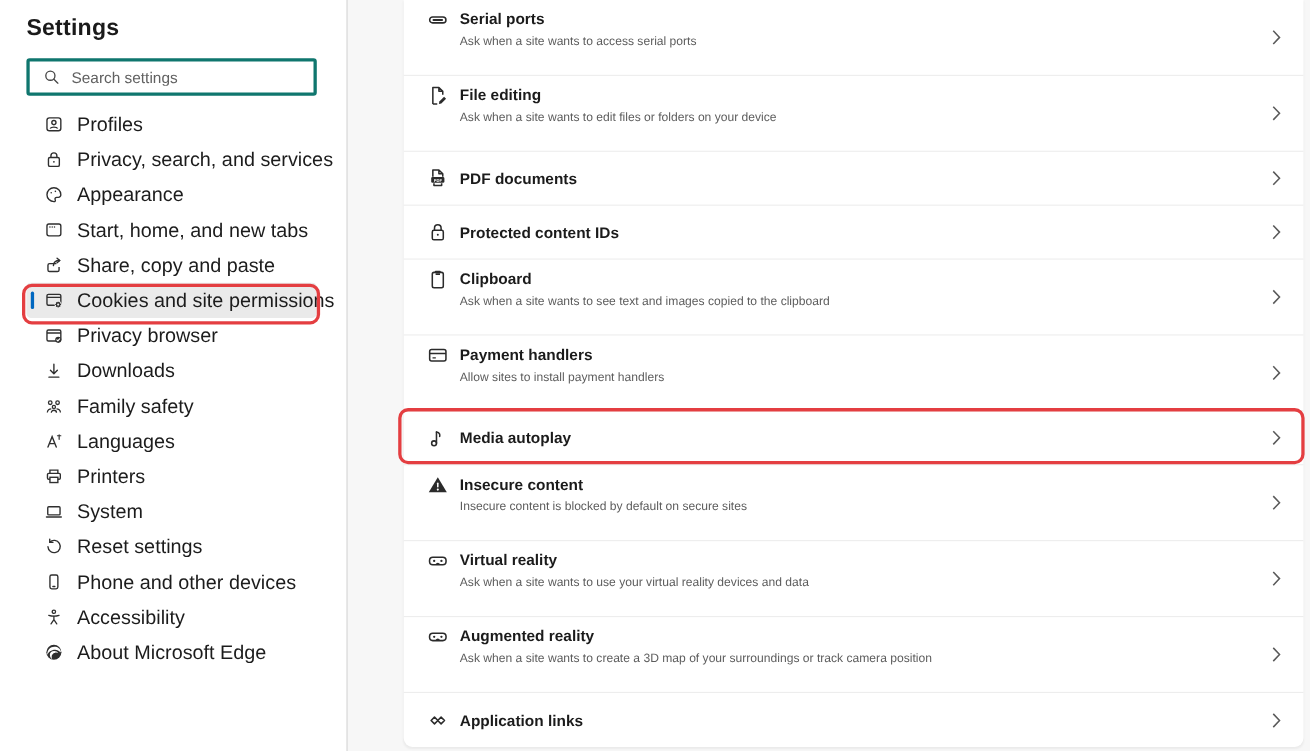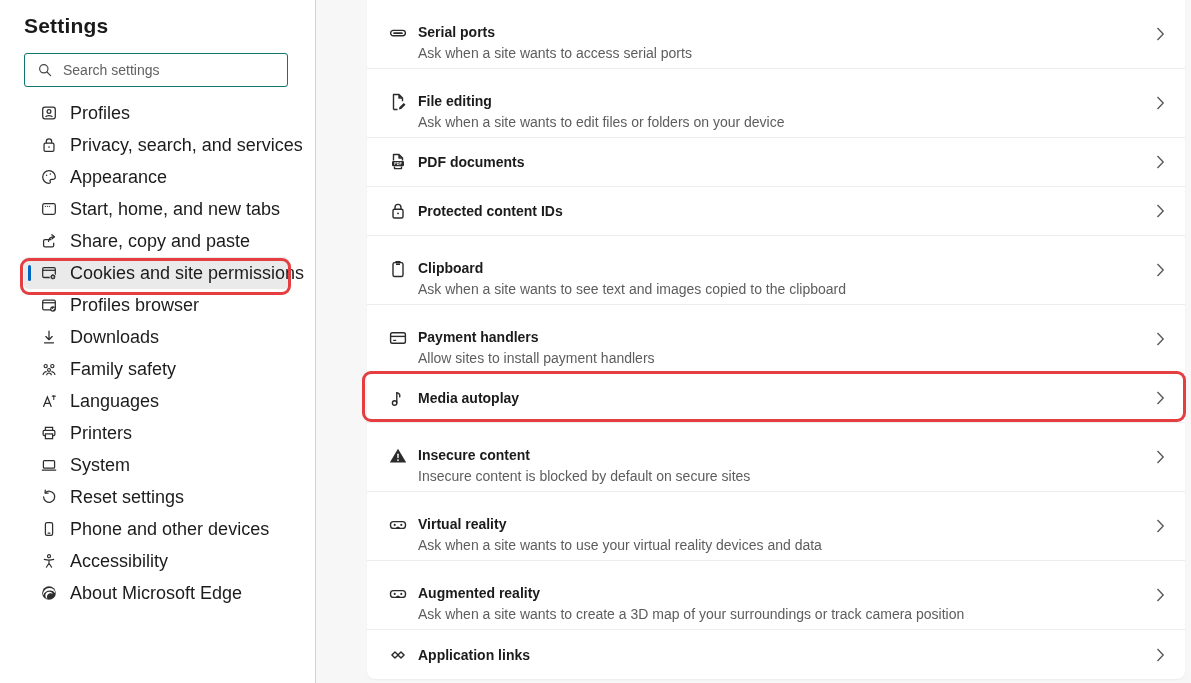--- a/index.html
+++ b/index.html
@@ -10,21 +10,21 @@
     color:#1b1b1b;
   }
   
   .sidebar {
     position:absolute; left:0; top:0; width:316px; height:100%;
     background:#ffffff; border-right:1px solid #d2d2d2;
   }
   .sidebar h1 { margin:14px 0 0 24px; font-size:21px; font-weight:700; color:#1a1a1a; letter-spacing:.2px; }
   .searchbox {
     margin:15px 0 0 24px; width:264px; height:34px;
-    border:1px solid #0f766e; border-radius:3px; background:#fff;
+    border:3px solid #0f766e; border-radius:3px; background:#fff;
     display:flex; align-items:center; padding:0 8px 0 12px;
   }
   .searchbox .sicon { width:16px; height:16px; color:#454545; flex:none; }
   .searchbox input {
     border:none; outline:none; flex:1; margin-left:10px; font-size:14px;
     font-family:inherit; color:#1b1b1b; background:transparent;
   }
   .searchbox input::placeholder { color:#616161; }
   nav { margin-top:10px; }
   .nav-item {
@@ -41,26 +41,26 @@
   .nav-item.selected .indicator { display:block; }
   
   .card {
     position:absolute; left:367px; top:0; width:818px; background:#fff;
     border-radius:0 0 8px 8px; box-shadow:0 1px 2px rgba(0,0,0,.05);
   }
   .row { position:relative; border-bottom:1px solid #ededed; padding:0 44px 0 21px; cursor:pointer; }
   .row.two { height:69px; }
   .row.one { height:49px; }
   .row:last-child { border-bottom:none; }
-  .row-inner { display:flex; align-items:flex-start; padding-top:23px; }
+  .row-inner { display:flex; align-items:flex-start; padding-top:8px; }
   .row.one .row-inner { align-items:center; height:100%; padding-top:0;text-align:right; }
   .ricon { width:20px; height:20px; color:#2b2b2b; flex:none; margin-right:10px; }
   .rtexts { display:flex; flex-direction:column; gap:4px; }
   .rtitle { font-size:14px; font-weight:700; color:#1b1b1b; line-height:18px; }
-  .rsub { font-size:14px; color:#5d5d5d; line-height:16px; }
+  .rsub { font-size:11px; color:#5d5d5d; line-height:16px; }
   .chev {
     position:absolute; right:20px; top:50%; transform:translateY(-50%);
     width:9px; height:15px; color:#5a5a5a;
   }
   svg { display:block; width:100%; height:100%; }
   
   .annotation {
     position:absolute; border:3px solid #e43e41; border-radius:9px;
     pointer-events:none; background:transparent;
   }
@@ -165,21 +165,21 @@
       <div class="nav-item">
 
         <span class="nicon">
           <svg viewBox="0 0 20 20" fill="none" stroke="currentColor" stroke-width="1.4">
             <rect x="3" y="4.5" width="14" height="11" rx="1.5"></rect>
               <path d="M3 7.5h14"></path>
             <circle cx="14.4" cy="14.4" r="3.1" fill="currentColor" stroke="none"></circle>
             <path d="M13 14.4l1 1 1.8-2" stroke="#fff" stroke-width="1.2" stroke-linecap="round" stroke-linejoin="round"></path>
           </svg>
           </span>
-        <span class="nlabel">Profiles browser</span>
+        <span class="nlabel">Privacy browser</span>
       </div>
 
       <div class="nav-item">
 
         <span class="nicon">
           <svg viewBox="0 0 20 20" fill="none" stroke="currentColor" stroke-width="1.4" stroke-linecap="round" stroke-linejoin="round">
             <path d="M10 3.5v9M6.5 9.5L10 13l3.5-3.5M5 16.5h10"></path>
           </svg>
           </span>
         <span class="nlabel">Downloads</span>

